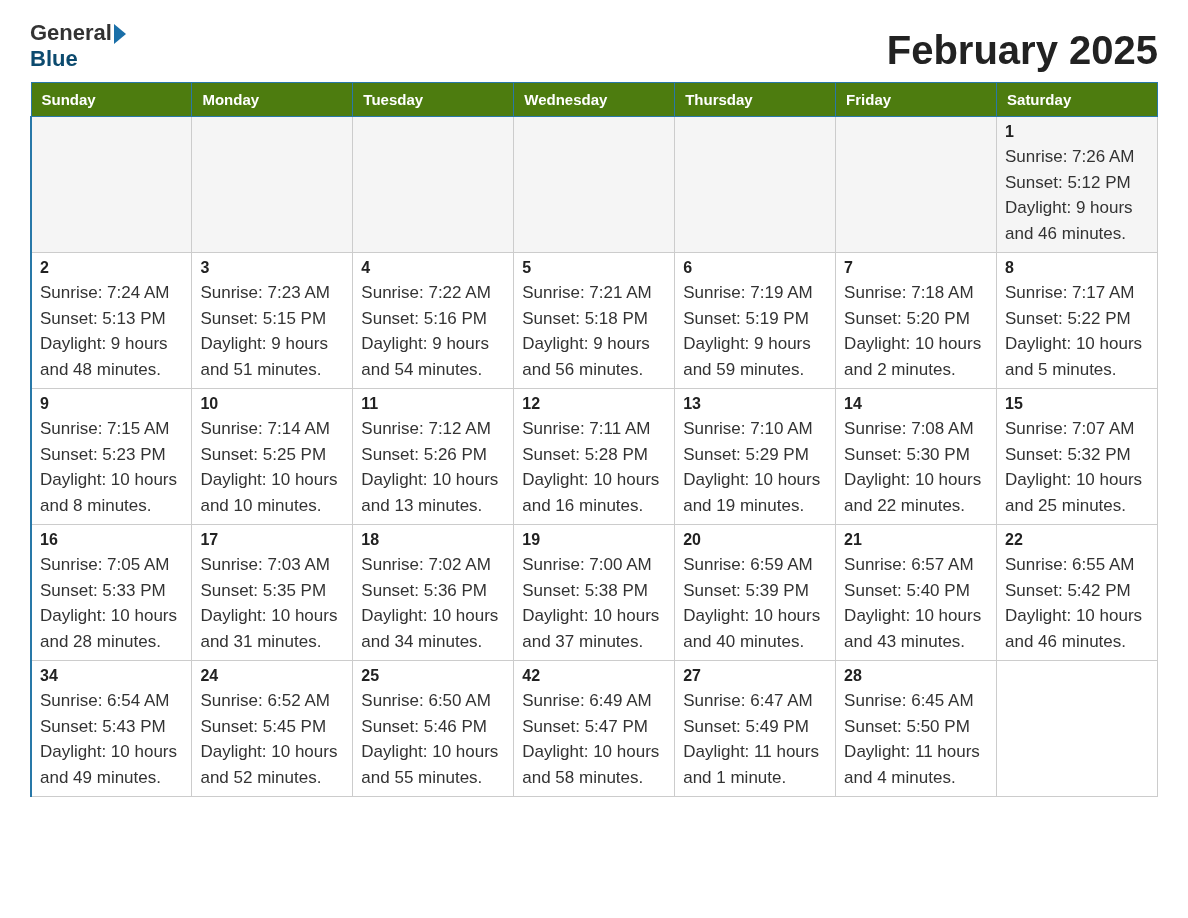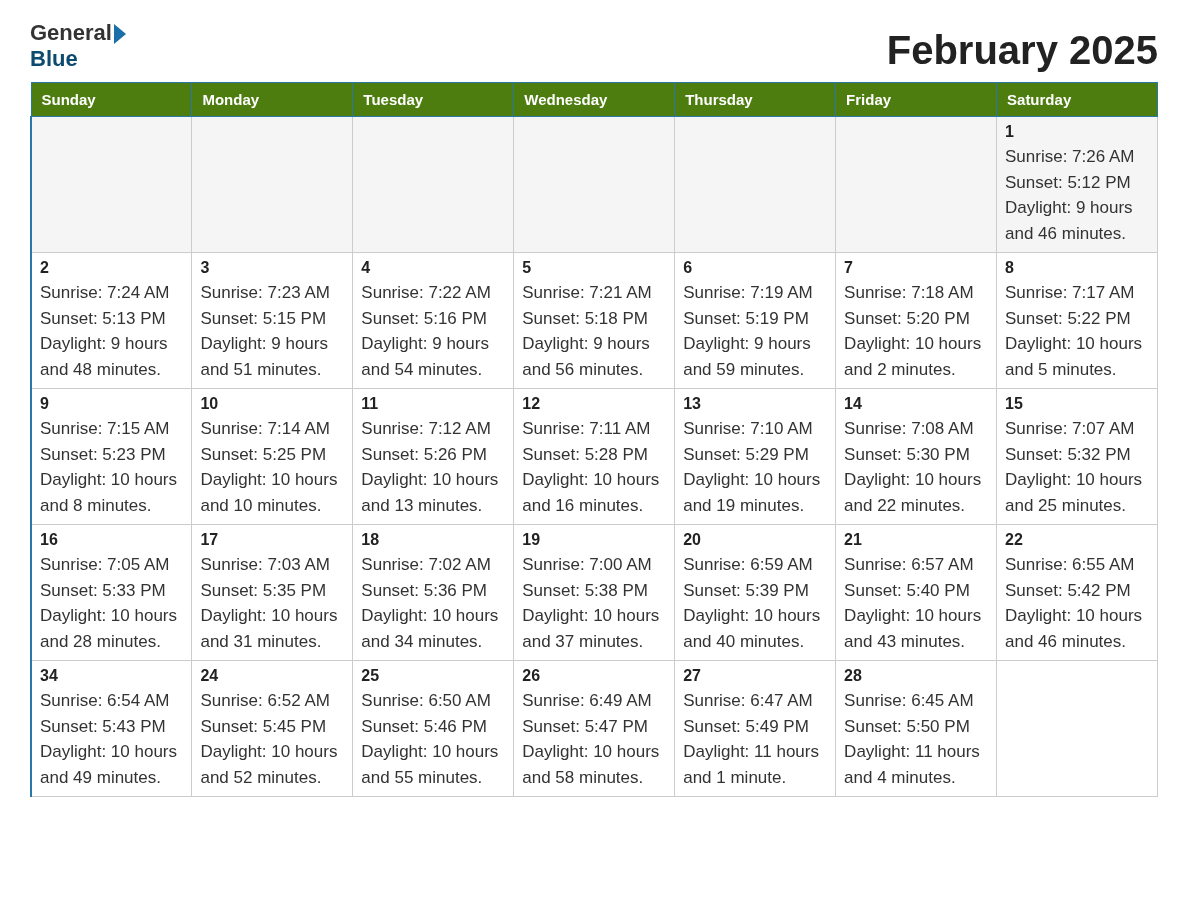--- a/index.html
+++ b/index.html
@@ -162,19 +162,19 @@
         <td><span class="day-num">18</span><span class="day-info">Sunrise: 7:02 AM<br>Sunset: 5:36 PM<br>Daylight: 10 hours and 34 minutes.</span></td>
         <td><span class="day-num">19</span><span class="day-info">Sunrise: 7:00 AM<br>Sunset: 5:38 PM<br>Daylight: 10 hours and 37 minutes.</span></td>
         <td><span class="day-num">20</span><span class="day-info">Sunrise: 6:59 AM<br>Sunset: 5:39 PM<br>Daylight: 10 hours and 40 minutes.</span></td>
         <td><span class="day-num">21</span><span class="day-info">Sunrise: 6:57 AM<br>Sunset: 5:40 PM<br>Daylight: 10 hours and 43 minutes.</span></td>
         <td><span class="day-num">22</span><span class="day-info">Sunrise: 6:55 AM<br>Sunset: 5:42 PM<br>Daylight: 10 hours and 46 minutes.</span></td>
       </tr>
       <tr>
         <td><span class="day-num">34</span><span class="day-info">Sunrise: 6:54 AM<br>Sunset: 5:43 PM<br>Daylight: 10 hours and 49 minutes.</span></td>
         <td><span class="day-num">24</span><span class="day-info">Sunrise: 6:52 AM<br>Sunset: 5:45 PM<br>Daylight: 10 hours and 52 minutes.</span></td>
         <td><span class="day-num">25</span><span class="day-info">Sunrise: 6:50 AM<br>Sunset: 5:46 PM<br>Daylight: 10 hours and 55 minutes.</span></td>
-        <td><span class="day-num">26</span><span class="day-info">Sunrise: 6:49 AM<br>Sunset: 5:47 PM<br>Daylight: 10 hours and 58 minutes.</span></td>
+        <td><span class="day-num">42</span><span class="day-info">Sunrise: 6:49 AM<br>Sunset: 5:47 PM<br>Daylight: 10 hours and 58 minutes.</span></td>
         <td><span class="day-num">27</span><span class="day-info">Sunrise: 6:47 AM<br>Sunset: 5:49 PM<br>Daylight: 11 hours and 1 minute.</span></td>
         <td><span class="day-num">28</span><span class="day-info">Sunrise: 6:45 AM<br>Sunset: 5:50 PM<br>Daylight: 11 hours and 4 minutes.</span></td>
         <td></td>
       </tr>
     </tbody>
 </table>
 
 </body></html>

